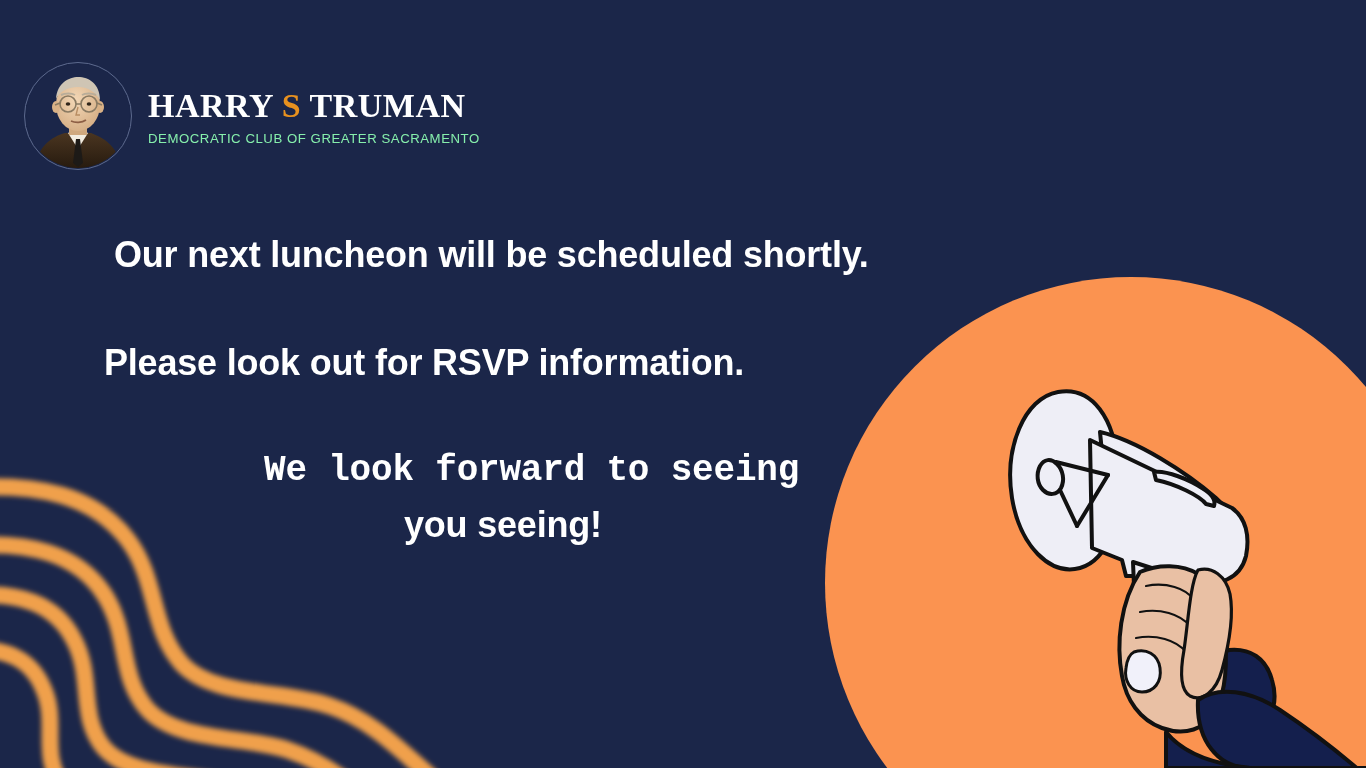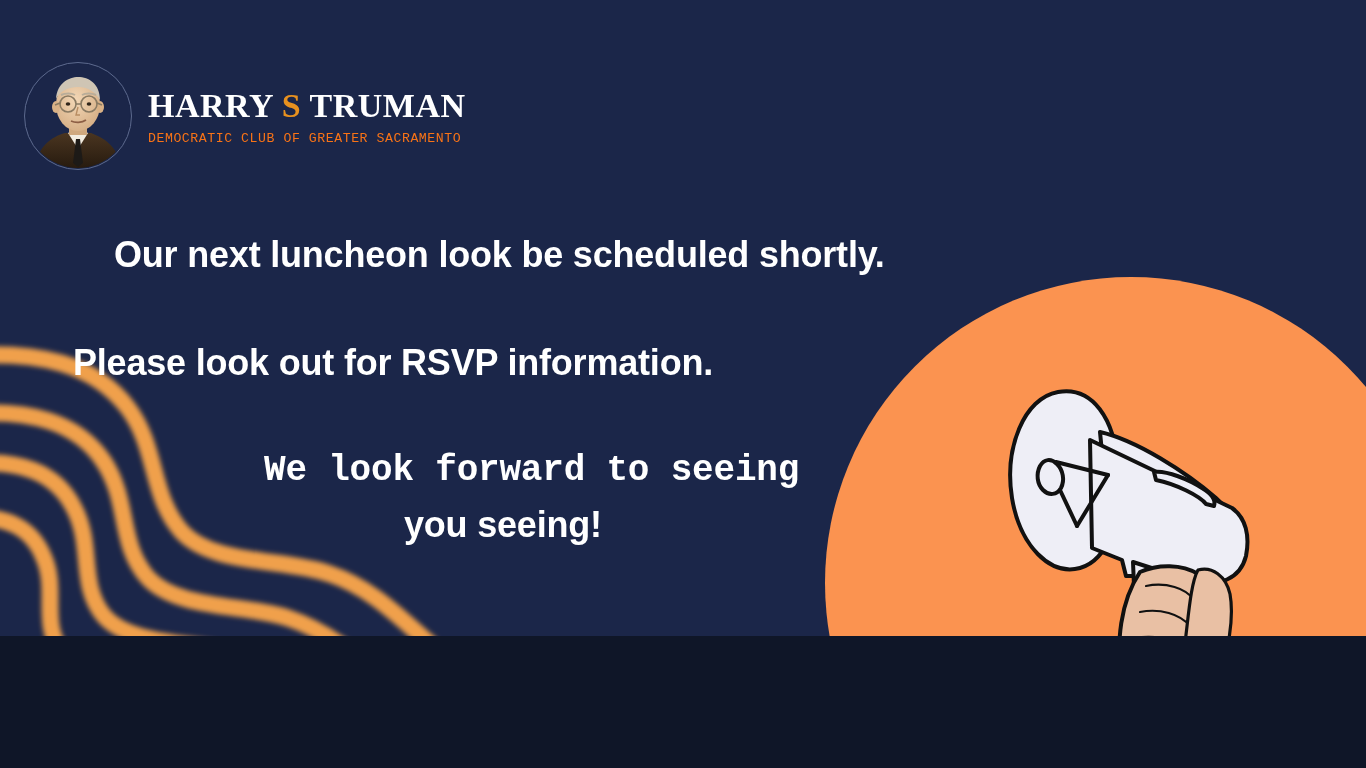--- a/index.html
+++ b/index.html
@@ -6,21 +6,21 @@
     margin: 0;
     padding: 0;
     background: #0f1628;
   }
   body {
     font-family: "Liberation Sans", sans-serif;
   }
   #stage {
     position: relative;
     width: 1366px;
-    height: 636px;
+    height: 768px;
     overflow: hidden;
     background: #1b2649;
   }
 
   
   #waves {
     position: absolute;
     left: 0;
     bottom: 0;
     width: 470px;
@@ -78,23 +78,23 @@
     font-family: "Liberation Serif", serif;
     font-size: 34px;
     font-weight: bold;
     color: #ffffff;
     letter-spacing: 0.5px;
     line-height: 1;
     white-space: nowrap;
   }
   #org-name .accent { color: #e8911f; }
   #org-sub {
-    font-family: Liberation Mono, monospace;
+    font-family: Liberation Sans, sans-serif;
     font-size: 13.2px;
-    color: #f97316;
+    color: #86efac;
     letter-spacing: 0.55px;
     line-height: 1;
     margin-top: 9px;
     white-space: nowrap;
   }
 
   
   #message {
     position: absolute;
     left: 0;
@@ -104,21 +104,21 @@
   .msg-line {
     color: #ffffff;
     font-family: "Liberation Sans", sans-serif;
     font-weight: bold;
     font-size: 36px;
     line-height: 1.06;
     letter-spacing: -0.2px;
     white-space: nowrap;
   }
   .msg-line.l1 { padding-left: 114px; margin-bottom: 70px; }
-  .msg-line.l2 { padding-left: 73px; margin-bottom: 70px; }
+  .msg-line.l2 { padding-left: 104px; margin-bottom: 70px; }
   .msg-line.l3 { padding-left: 264px; margin-bottom: 16px; font-family: Liberation Mono, monospace; }
   .msg-line.l4 { padding-left: 404px; }
 </style>
 </head>
 <body>
 
 <div id="stage">
 
   <svg id="waves" viewBox="0 0 470 300" preserveAspectRatio="none" aria-hidden="true">
     <defs>
@@ -249,19 +249,19 @@
         </g>
       </svg>
     </div>
     <div id="logo-text">
       <div id="org-name"><span>HARRY </span><span class="accent">S</span><span> TRUMAN</span></div>
       <div id="org-sub">DEMOCRATIC CLUB OF GREATER SACRAMENTO</div>
     </div>
   </div>
 
   <div id="message">
-    <div class="msg-line l1">Our next luncheon look be scheduled shortly.</div>
+    <div class="msg-line l1">Our next luncheon will be scheduled shortly.</div>
     <div class="msg-line l2">Please look out for RSVP information.</div>
     <div class="msg-line l3">We look forward to seeing</div>
     <div class="msg-line l4">you seeing!</div>
   </div>
 
 </div>
 
 </body></html>

